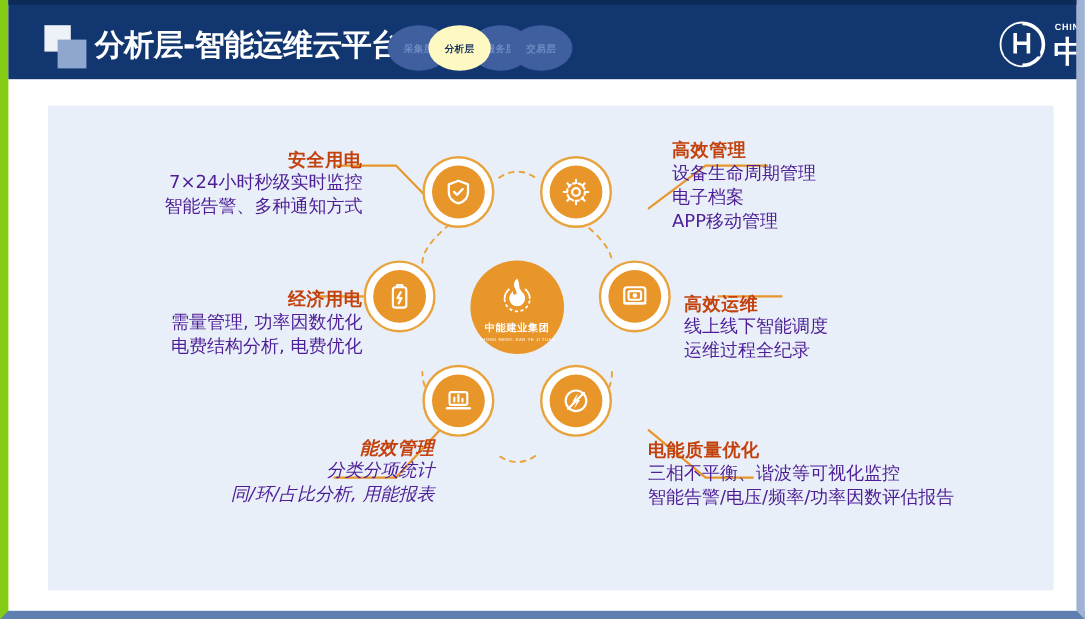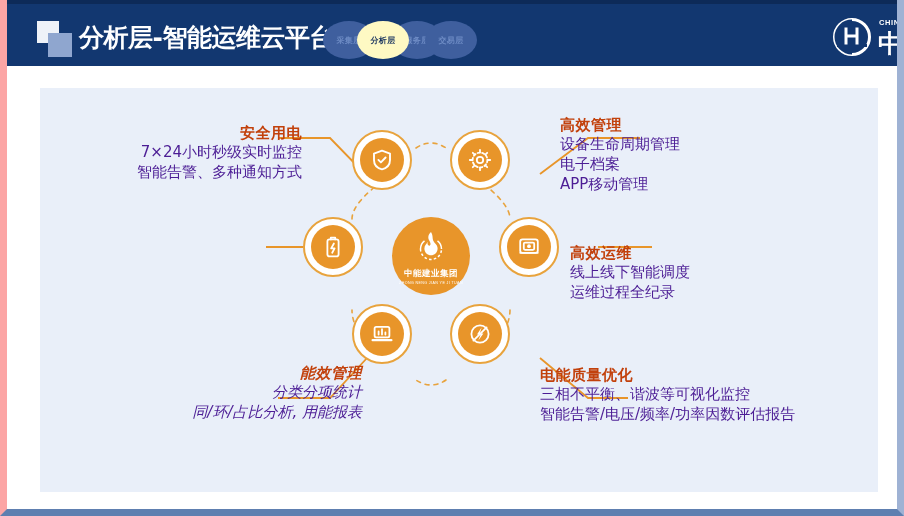--- a/index.html
+++ b/index.html
@@ -5,21 +5,21 @@
   html,body{margin:0;padding:0;}
   body{
     width:904px;height:516px;
     background:#ffffff;
     font-family:"Liberation Sans","DejaVu Sans",sans-serif;
     overflow:hidden;
   }
   .page{
     position:relative;width:904px;height:516px;
     box-sizing:border-box;
-    border-left:7px solid #fca5a5;
+    border-left:7px solid #84cc16;
     border-right:7px solid #9fb2d4;
     border-bottom:7px solid #5e7fb0;
     background:#ffffff;
   }
   
   .header{
     position:absolute;left:0;top:0;right:0;height:66px;
     background:#123770;
     border-top:4px solid #0d2a58;
     box-sizing:border-box;
@@ -250,20 +250,25 @@
         <div class="cn">中能建业集团</div>
         <div class="py">ZHONG NENG JIAN YE JI TUAN</div>
       </div>
 
       <div class="tb left t-safe">
         <div class="ttl">安全用电</div>
         <div class="ln">7×24小时秒级实时监控</div>
         <div class="ln">智能告警、多种通知方式</div>
       </div>
 
+      <div class="tb left t-eco">
+        <div class="ttl">经济用电</div>
+        <div class="ln">需量管理, 功率因数优化</div>
+        <div class="ln">电费结构分析, 电费优化</div>
+      </div>
 
       <div class="tb left t-eff">
         <div class="ttl">能效管理</div>
         <div class="ln">分类分项统计</div>
         <div class="ln">同/环/占比分析, 用能报表</div>
       </div>
 
       <div class="tb right t-mgmt">
         <div class="ttl">高效管理</div>
         <div class="ln">设备生命周期管理</div>

